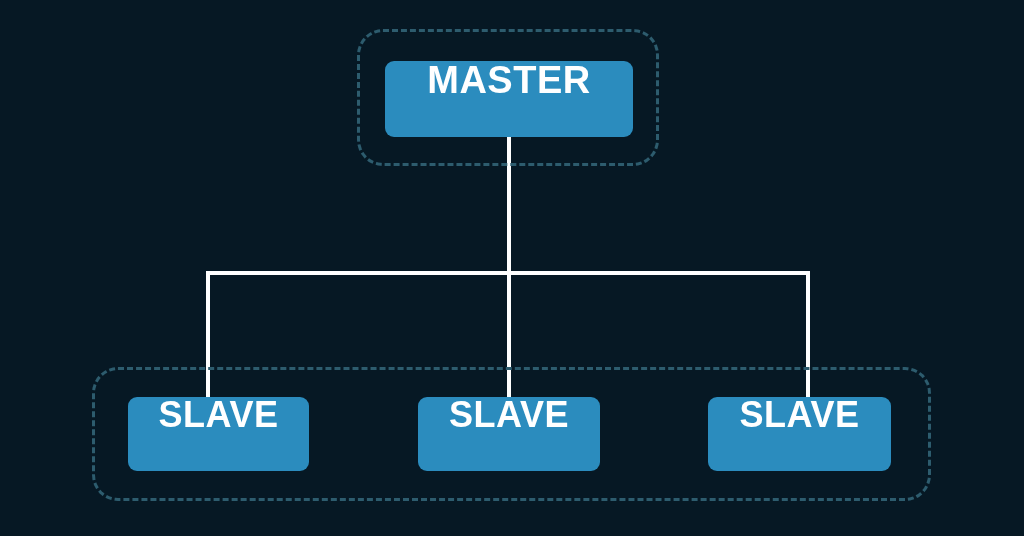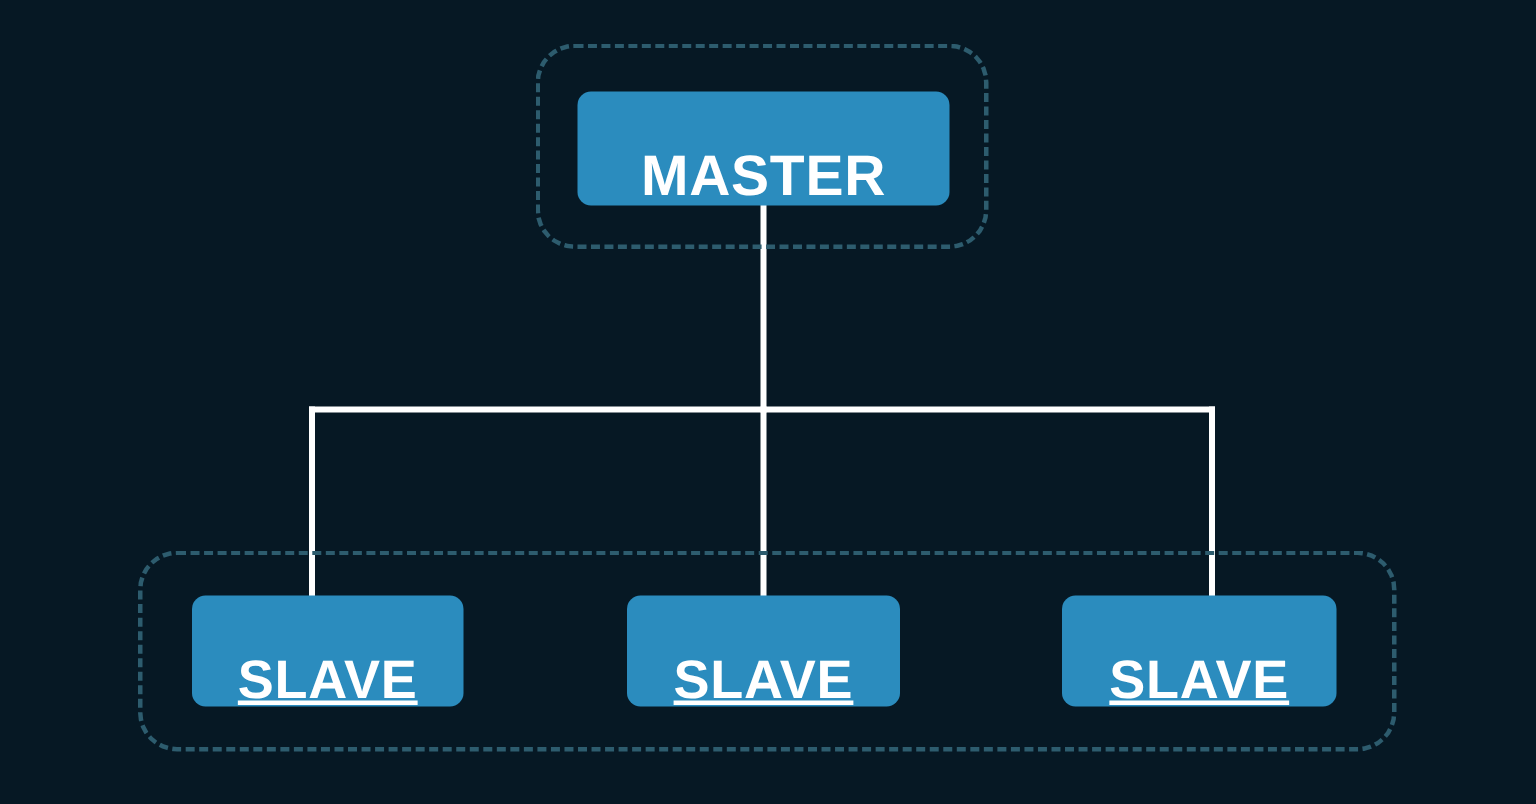--- a/index.html
+++ b/index.html
@@ -45,21 +45,21 @@
     top: 367px;
     width: 839px;
     height: 134px;
   }
   .node-box {
     position: absolute;
     box-sizing: border-box;
     background: #2b8cbe;
     border-radius: 9px;
     display: flex;
-    align-items: flex-end;
+    align-items: flex-start;
     justify-content: center;
   }
   .node-label {
     color: #ffffff;
     font-family: "Liberation Sans", sans-serif;
     font-weight: bold;
     letter-spacing: 0.5px;
     line-height: 1;
     white-space: nowrap;
     user-select: none;
@@ -86,21 +86,20 @@
     height: 74px;
   }
   #slave-node-3 {
     left: 708px;
     top: 397px;
     width: 183px;
     height: 74px;
   }
   .slave-label {
     font-size: 36px;
-    text-decoration: underline;
   }
 </style>
 </head>
 <body>
 
 <div id="diagram-root">
 
   <svg id="wires" viewBox="0 0 1024 536" width="1024" height="536" aria-hidden="true">
     <g stroke="#ffffff" stroke-width="4" fill="none" stroke-linecap="butt">
       <line x1="509" y1="136" x2="509" y2="275"></line>

